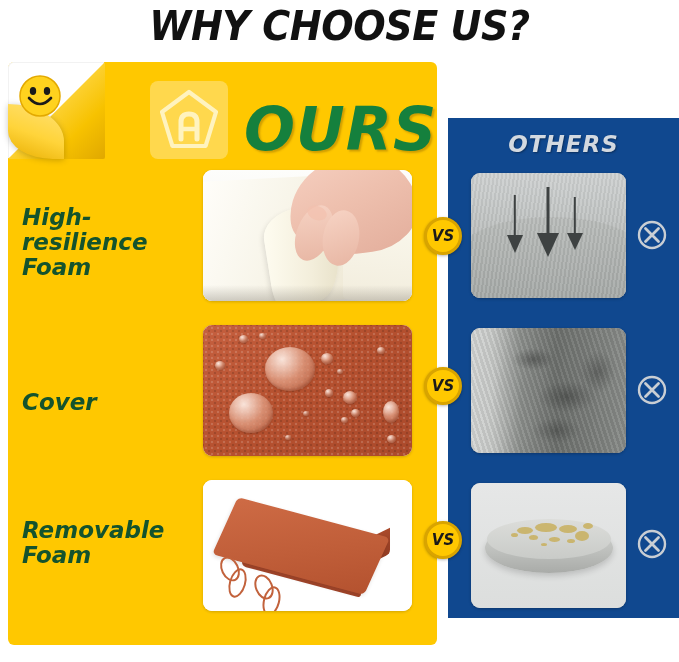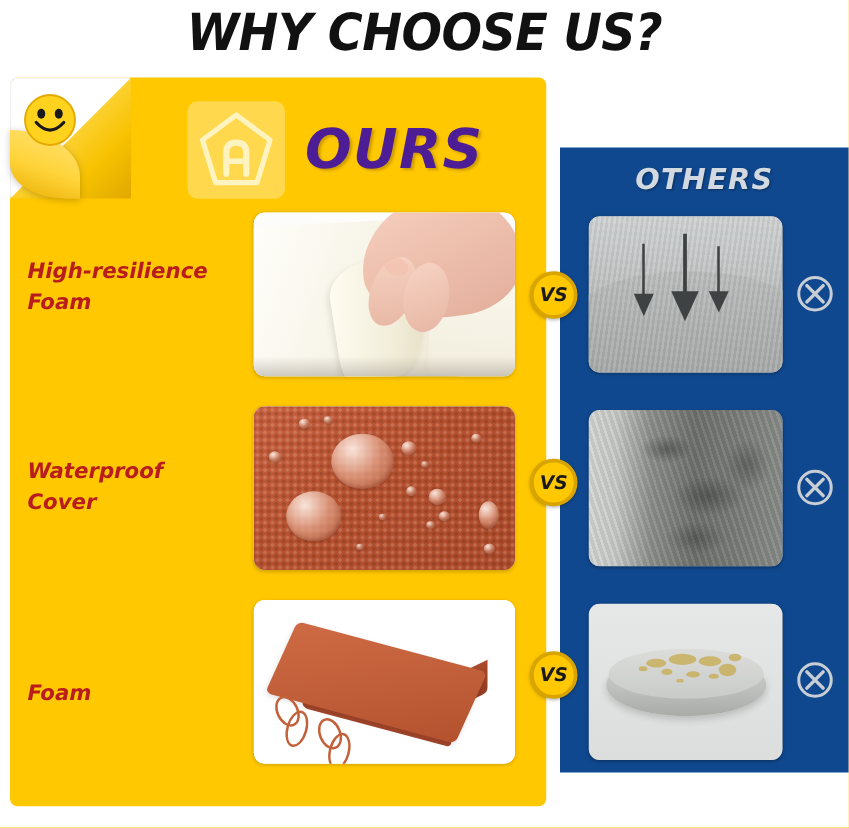--- a/index.html
+++ b/index.html
@@ -62,42 +62,42 @@
   
   #ours-logo{
     position:absolute;left:150px;top:81px;width:78px;height:78px;
     background:rgba(255,255,255,0.30);
     border-radius:8px;
   }
   #ours-logo svg{position:absolute;left:9px;top:8px;}
   #ours-label{
     position:absolute;left:244px;top:94px;
     font-family:"DejaVu Sans", sans-serif;
-    font-weight:700;font-style:italic;font-size:44px;
-    color:#4c1d95;
+    font-weight:700;font-style:italic;font-size:60px;
+    color:#15803d;
     text-shadow:2px 2px 2px rgba(120,80,0,0.35);
     letter-spacing:1px;
   }
   #others-label{
     position:absolute;left:448px;top:131px;width:231px;
     text-align:center;
     font-family:"DejaVu Sans", sans-serif;
     font-weight:700;font-style:italic;font-size:23px;
     color:#D3D9E0;
     text-shadow:1px 1px 2px rgba(0,0,0,0.35);
     letter-spacing:1px;
   }
 
   
   .feat-label{
     position:absolute;left:22px;width:175px;
     font-family:"DejaVu Sans", sans-serif;
-    font-weight:700;font-style:italic;font-size:17px;
+    font-weight:700;font-style:italic;font-size:23px;
     line-height:25px;
-    color:#b91c1c;
+    color:#14532d;
   }
 
   
   .ours-photo{
     position:absolute;left:203px;width:209px;height:131px;
     border-radius:9px;overflow:hidden;
     background:#ffffff;
     box-shadow:0 1px 3px rgba(0,0,0,0.18);
   }
   .others-photo{
@@ -288,21 +288,21 @@
 </div>
 
 <div class="x-mark" style="top:219px">
   <svg class="glyph" width="32" height="32" viewBox="0 0 32 32">
     <circle cx="16" cy="16" r="13" fill="none" stroke="#C9CED4" stroke-width="2.4"></circle>
     <path d="M9.5 9.5 L22.5 22.5 M22.5 9.5 L9.5 22.5" stroke="#C9CED4" stroke-width="2.8" stroke-linecap="round"></path>
   </svg>
 </div>
 
 <div class="feat-label" style="top:365px">
-  <span>Waterproof</span><br>
+  <br>
   <span>Cover</span>
 </div>
 
 <div class="ours-photo" style="top:325px">
   <div class="fab-bg"></div>
   <div class="drop d1"></div>
     <div class="drop d2"></div>
     <div class="drop d3"></div>
   <div class="drop d4"></div>
     <div class="drop d5"></div>
@@ -327,21 +327,21 @@
 </div>
 
 <div class="x-mark" style="top:374px">
   <svg class="glyph" width="32" height="32" viewBox="0 0 32 32">
     <circle cx="16" cy="16" r="13" fill="none" stroke="#C9CED4" stroke-width="2.4"></circle>
     <path d="M9.5 9.5 L22.5 22.5 M22.5 9.5 L9.5 22.5" stroke="#C9CED4" stroke-width="2.8" stroke-linecap="round"></path>
   </svg>
 </div>
 
 <div class="feat-label" style="top:518px">
-  <br>
+  <span>Removable</span><br>
   <span>Foam</span>
 </div>
 
 <div class="ours-photo" style="top:480px">
   <div class="cov-bg"></div>
   <div class="cushion-side"></div>
   <div class="cushion-front"></div>
   <div class="cushion-top"></div>
   <div class="tie t1"></div>
   <div class="tie t2"></div>

